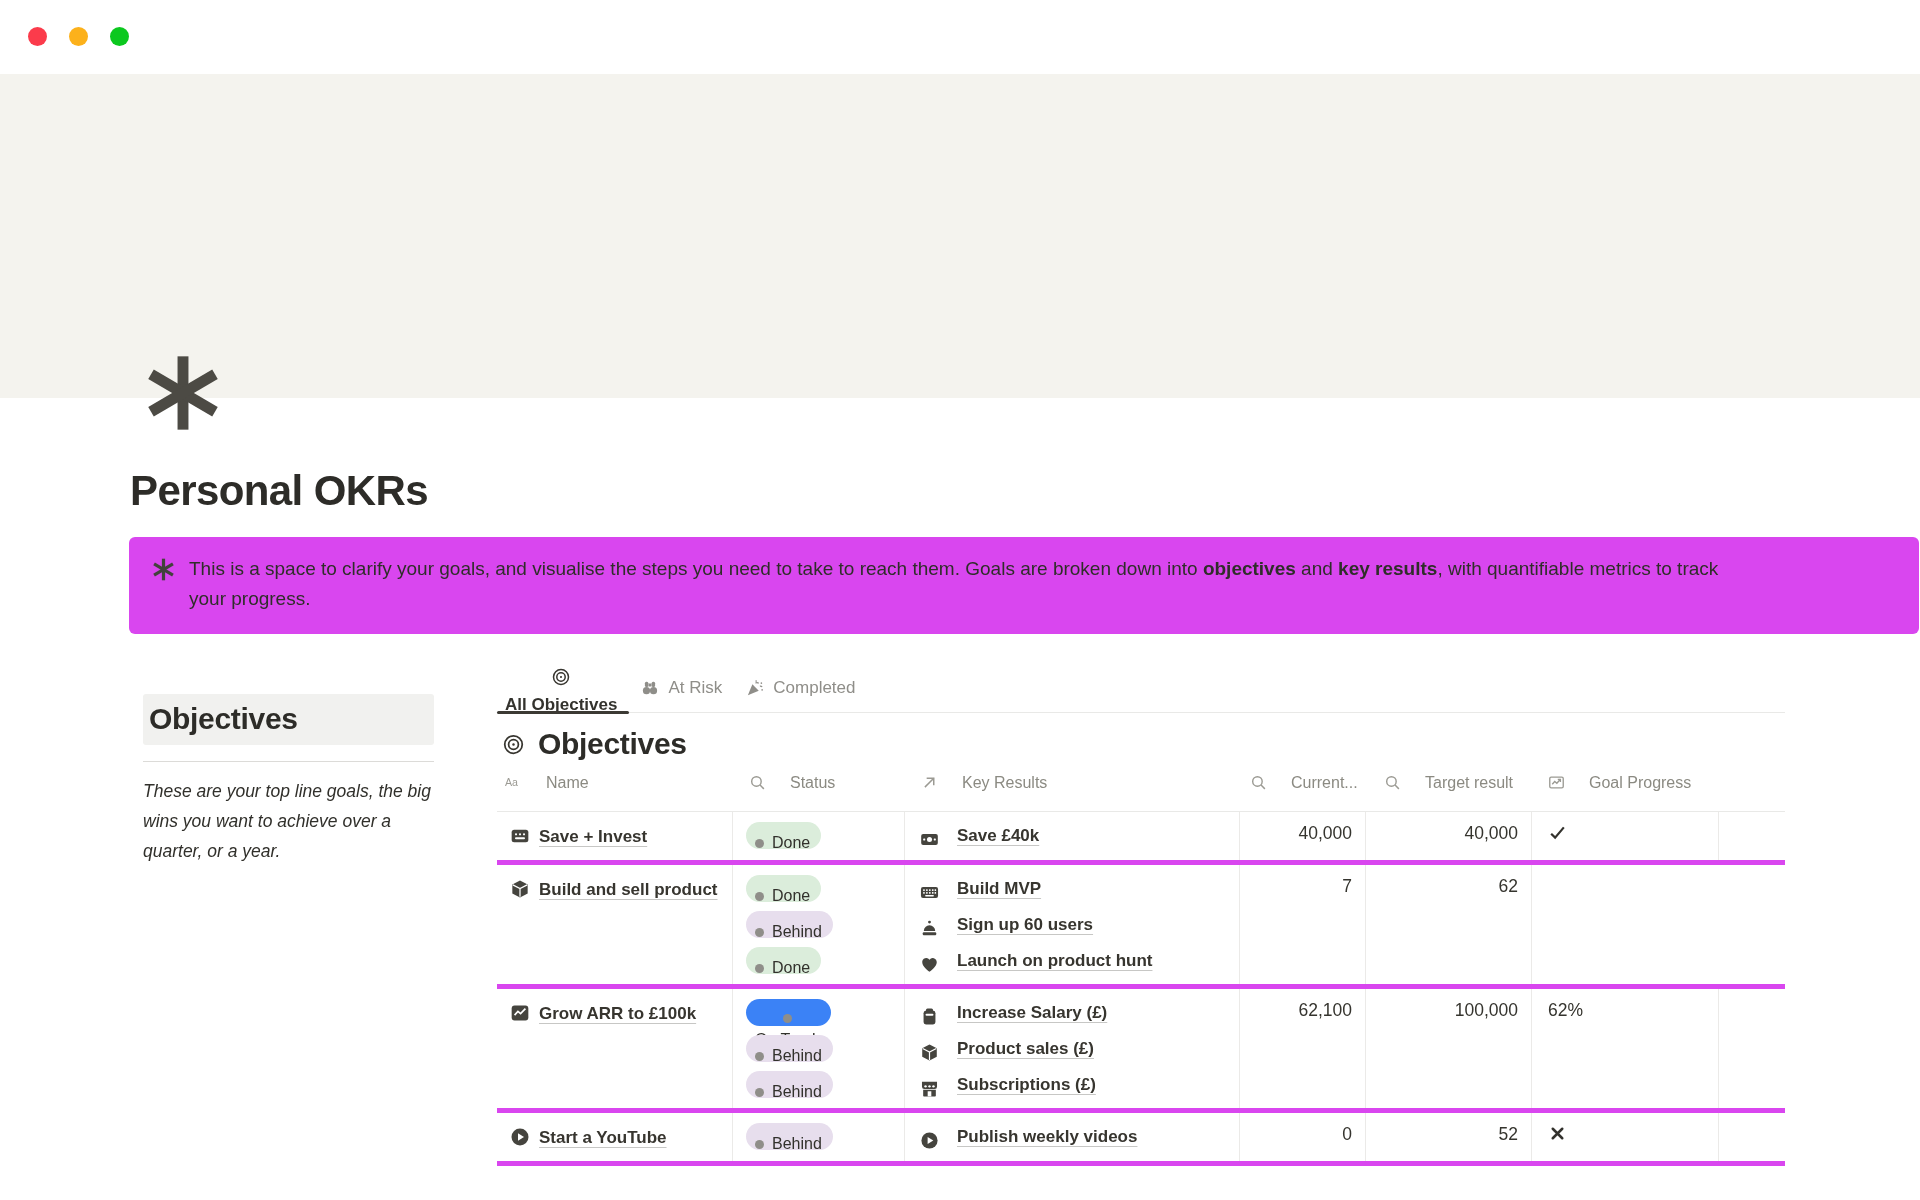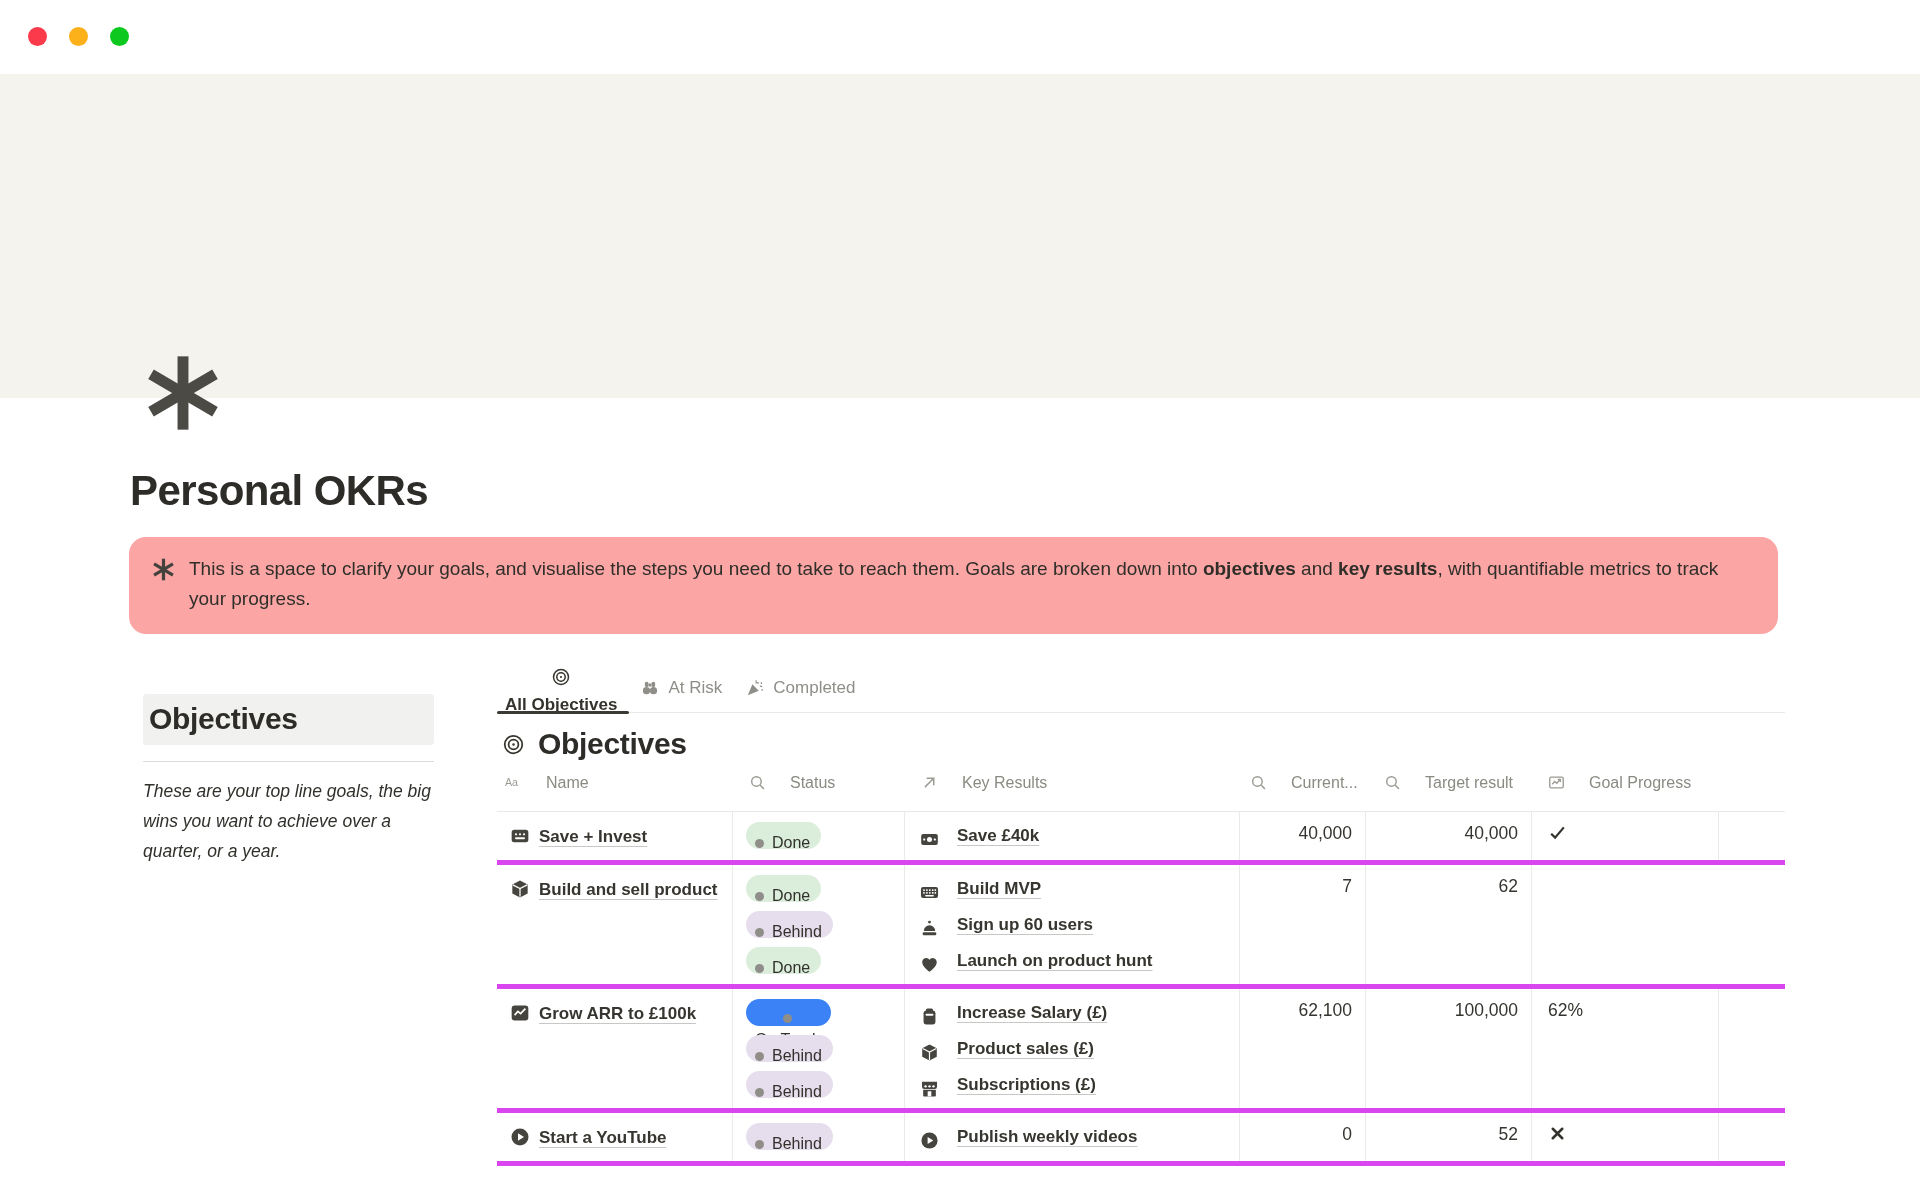--- a/index.html
+++ b/index.html
@@ -18,22 +18,22 @@
   .dot { width:19px; height:19px; border-radius:50%; cursor:pointer; }
 
   
   .cover { position:absolute; top:74px; left:0; width:100%; height:324px; background:#f4f3ee; }
 
   
   .page-icon { position:absolute; left:144px; top:354px; width:78px; height:78px; color:#4c4a44; }
   .page-title { position:absolute; left:130px; top:467px; font-size:42px; font-weight:700; letter-spacing:-0.6px; color:#2d2c28; }
 
   
-  .callout { position:absolute; left:129px; top:537px; width:1649px; min-height:97px;
-    background:#fca5a5; border-radius:17px; display:flex; align-items:flex-start; gap:14px;
+  .callout { position:absolute; left:129px; top:537px; width:1790px; min-height:97px;
+    background:#d946ef; border-radius:6px; display:flex; align-items:flex-start; gap:14px;
     padding:17px 24px 17px 23px; }
   .callout-icon { width:23px; height:23px; color:#43423c; margin-top:4px; flex:none; }
   .callout-text { font-size:19px; line-height:30px; color:#2f2e29; max-width:1565px; }
   .callout-text b { font-weight:700; }
 
   
   .sidebar { position:absolute; left:143px; top:694px; width:291px; }
   .sidebar-heading { background:#f1f1ef; border-radius:3px; padding:8px 8px 9px 6px;
     font-size:30px; font-weight:700; color:#2d2c28; letter-spacing:-0.3px; }
   .sidebar-divider { height:1px; background:#dcdbd8; margin-top:16px; }

